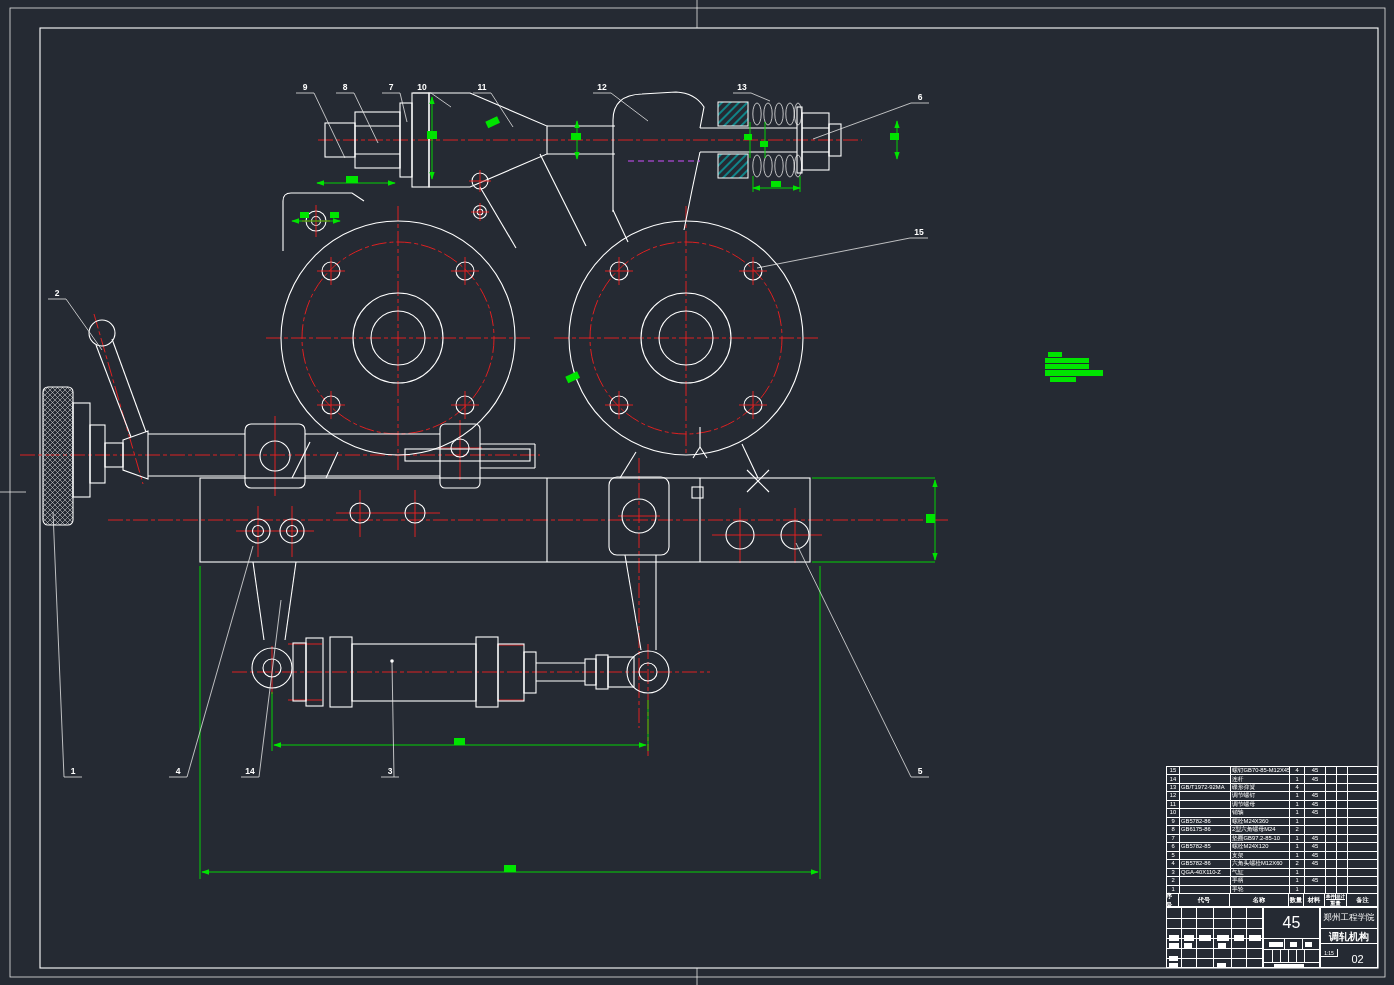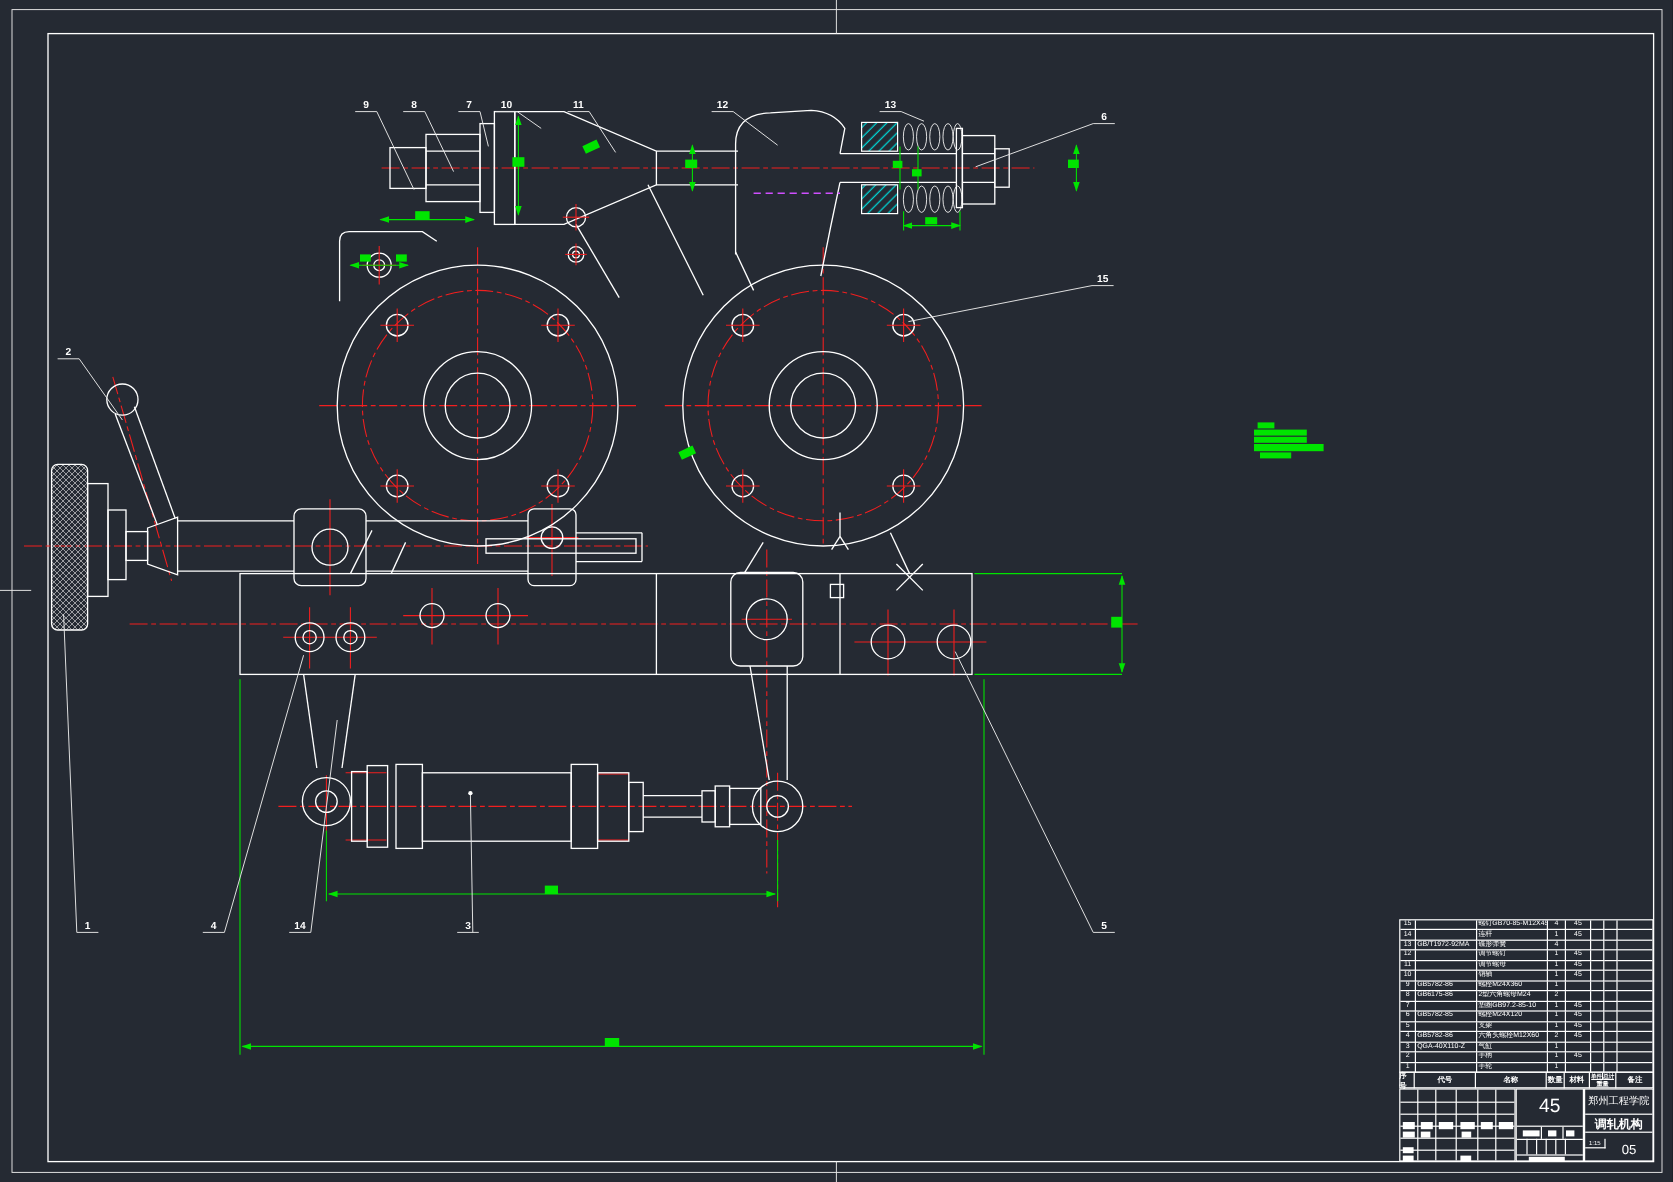--- a/index.html
+++ b/index.html
@@ -545,16 +545,16 @@
     <div class="wb" style="left:5px;top:34px;width:14px;height:5px"></div>
     <div class="wb" style="left:26px;top:34px;width:7px;height:5px"></div>
     <div class="wb" style="left:41px;top:34px;width:7px;height:5px"></div>
     <div class="wb" style="left:10px;top:56px;width:30px;height:4px"></div>
   </div>
 
   <div class="tb" style="left:154px;top:141px;width:58px;height:61px">
     <div class="cell" style="left:0;top:0;width:56px;height:21px;border-bottom:1px solid #fff;font-size:8.5px;font-weight:normal">郑州工程学院</div>
     <div class="cell" style="left:0;top:22px;width:56px;height:14px;border-bottom:1px solid #fff;font-size:10px;font-weight:bold">调轧机构</div>
     <div class="cell" style="left:0;top:41px;width:17px;height:8px;border-right:1px solid #fff;border-bottom:1px solid #fff;font-size:5px">1:15</div>
-    <div class="cell" style="left:17px;top:41px;width:39px;height:19px;font-size:11px">05</div>
+    <div class="cell" style="left:17px;top:41px;width:39px;height:19px;font-size:11px">02</div>
   </div>
 </div>
 </div>
 
 </body></html>

